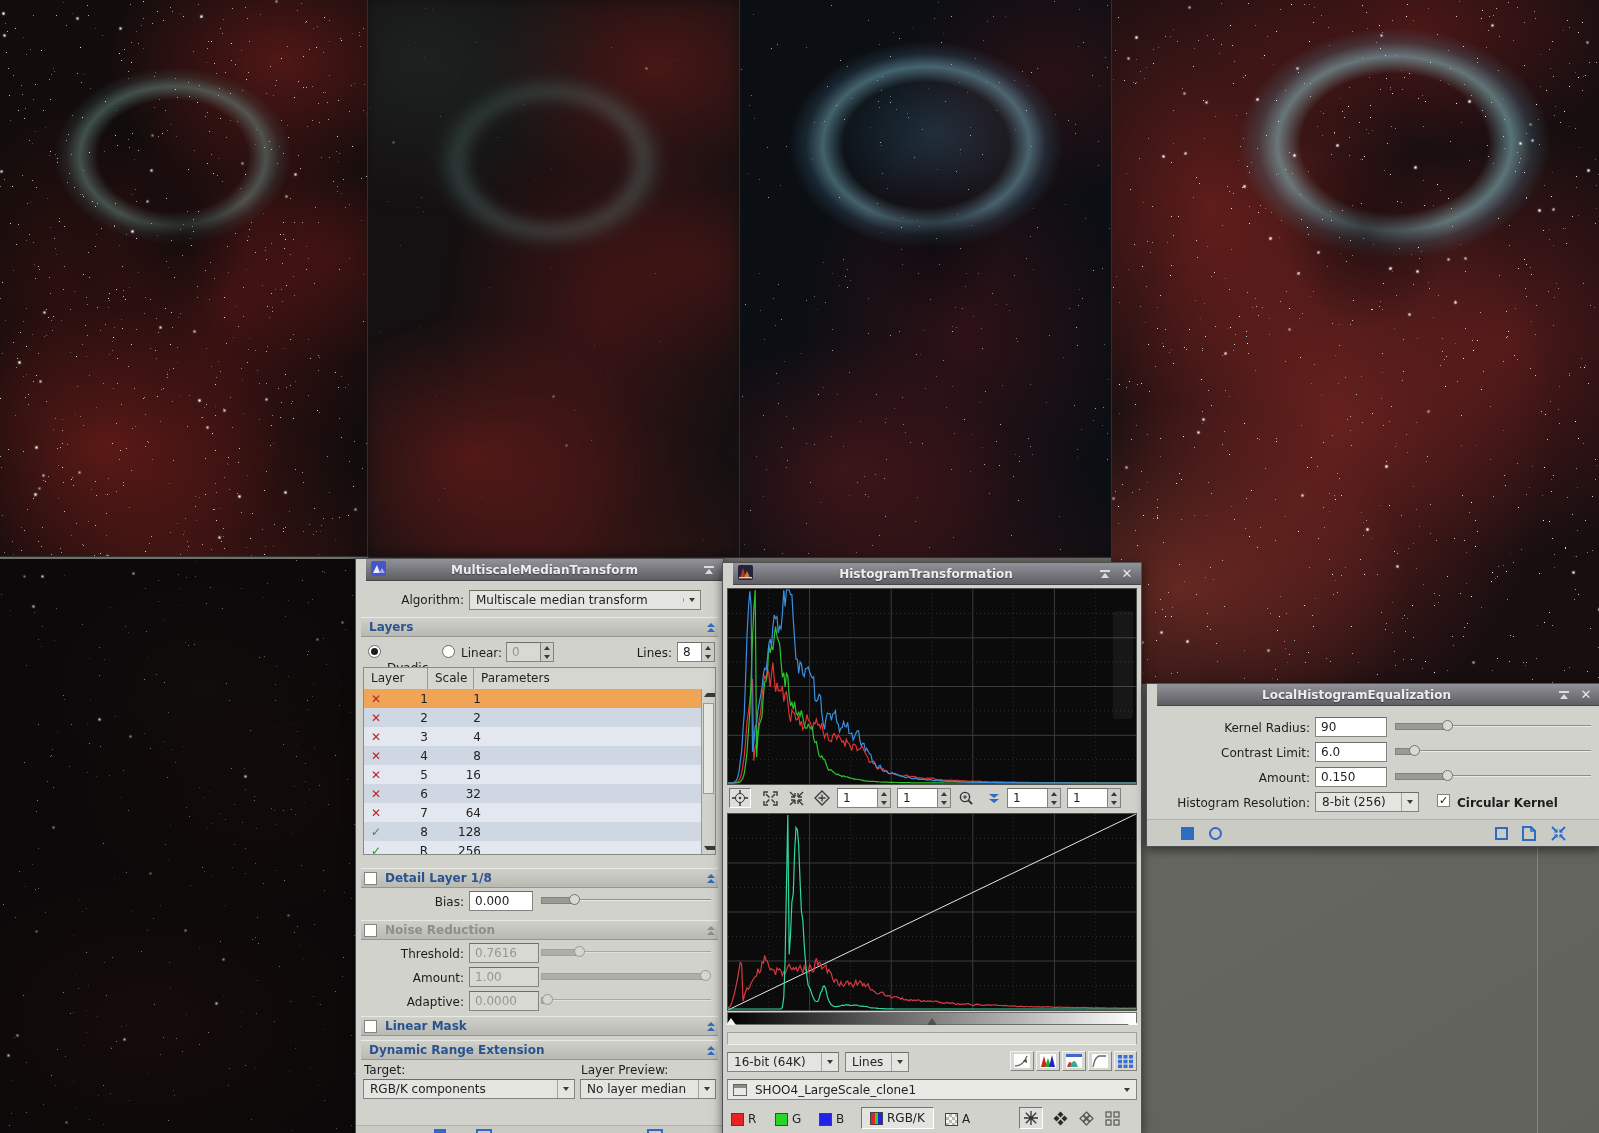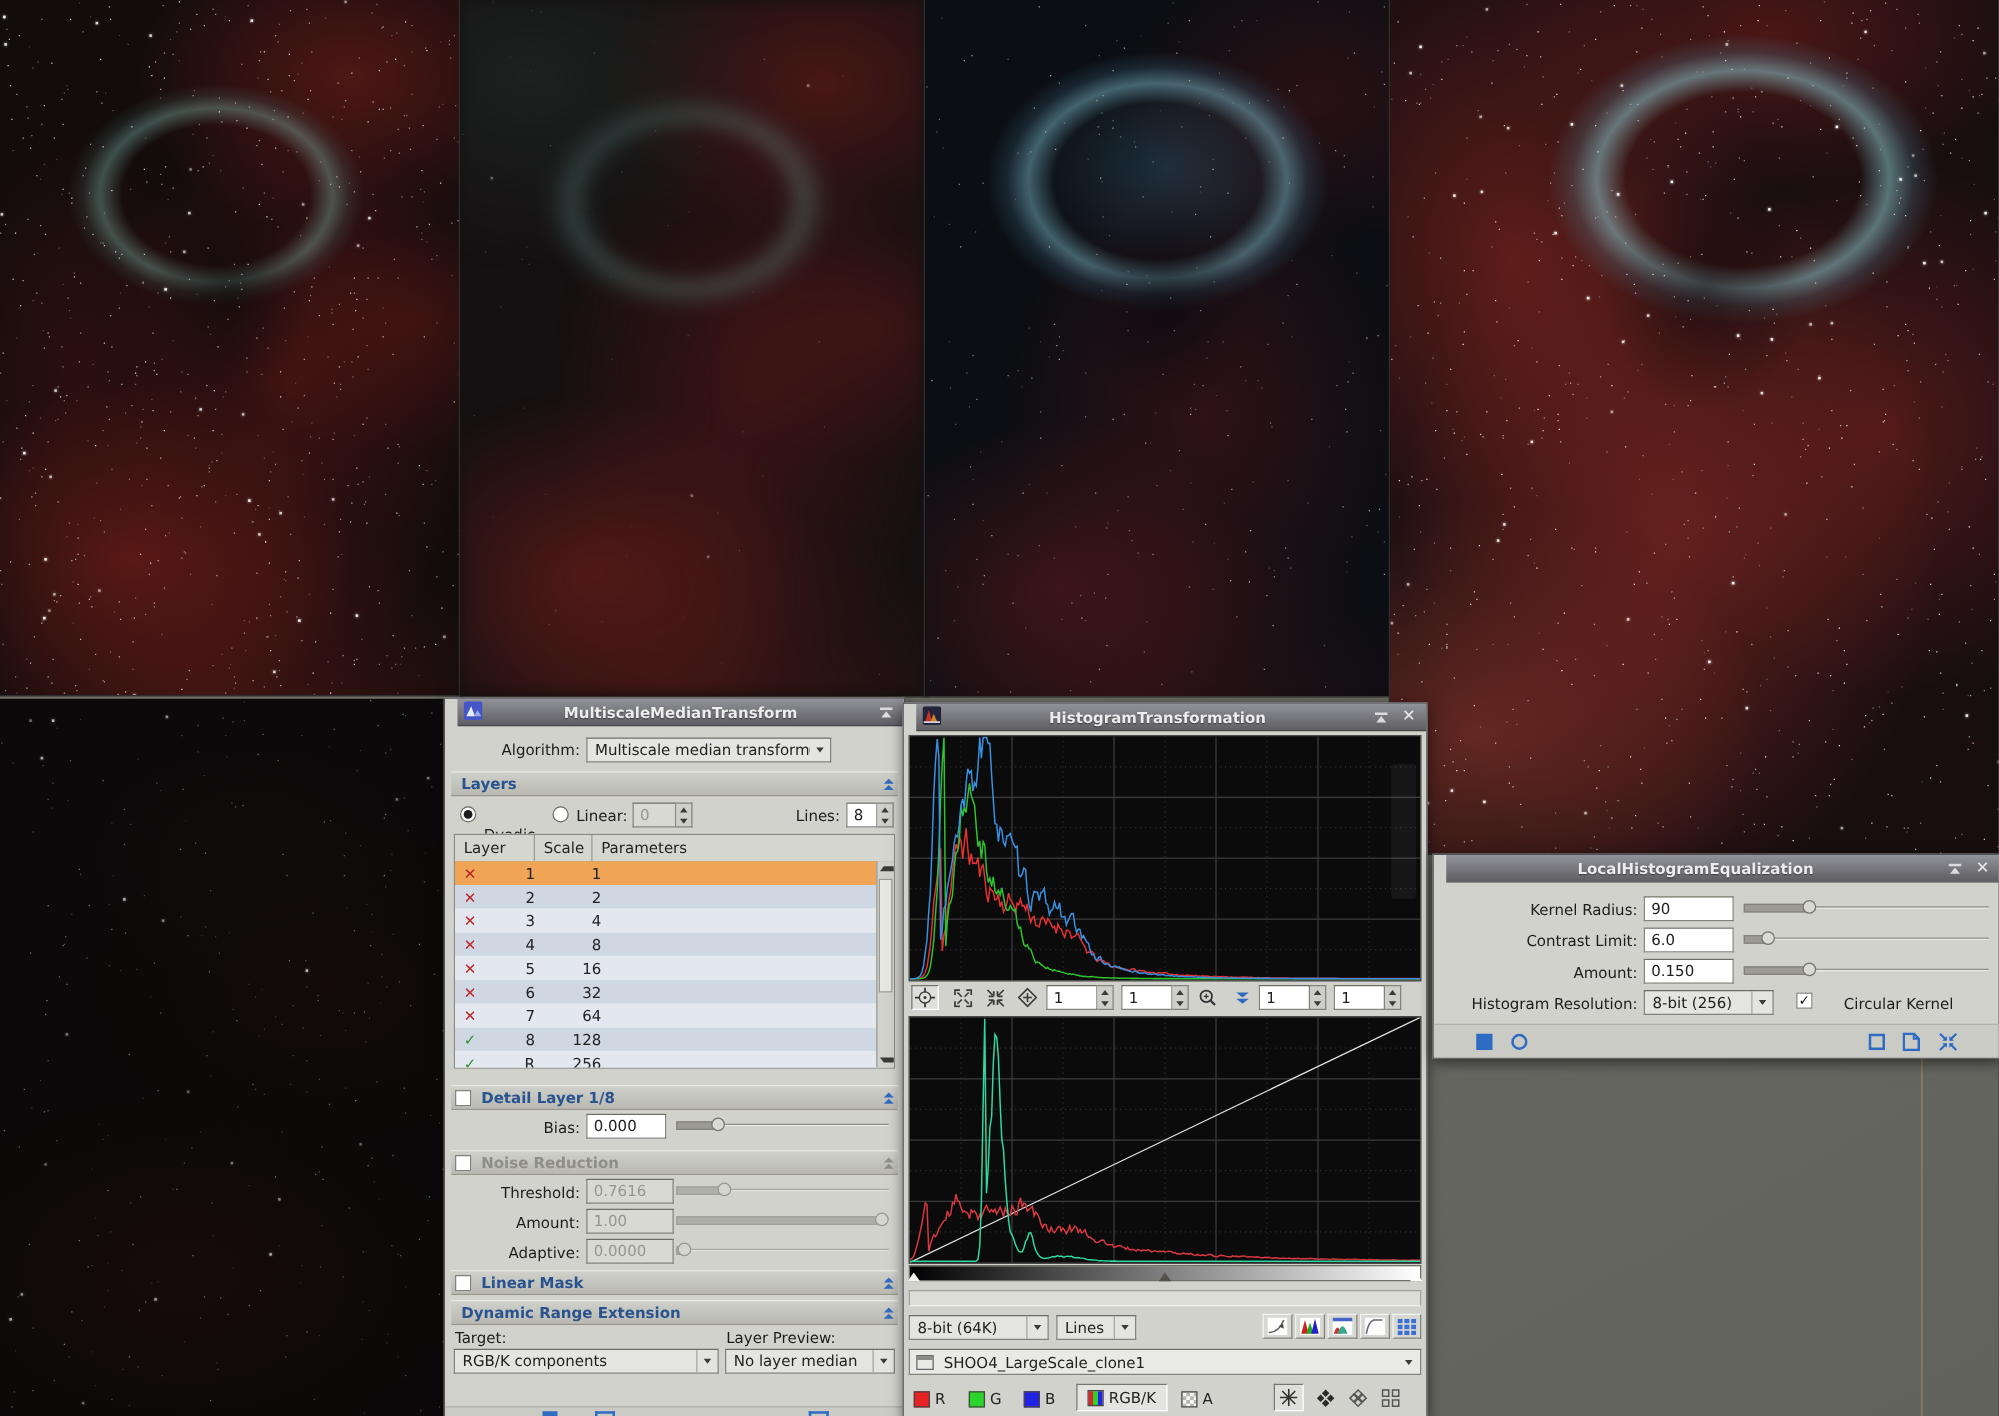--- a/index.html
+++ b/index.html
@@ -164,21 +164,21 @@
       <span class="ttext">MultiscaleMedianTransform</span>
       <span class="twbtn">
         <svg width="12" height="10">
             <rect x="1" y="1" width="10" height="2" fill="#dcdcde"></rect>
             <path d="M2 9 L10 9 L6 4 Z" fill="#dcdcde"></path>
           </svg>
       </span>
     </div>
 
     <span class="lbl r" style="left:0;top:34px;width:108px;">Algorithm:</span>
-    <div class="combo" style="left:113px;top:31px;width:196px;align-items:center;">
+    <div class="combo" style="left:113px;top:31px;width:232px;align-items:center;">
       <span class="cval">Multiscale median transform</span>
       <span class="carr">
           <i class="tdn s"></i>
         </span>
     </div>
 
     <div class="secbar" style="top:58px;">
       <span class="sectitle">Layers</span>
       <span class="chev">
           <i></i>
@@ -488,21 +488,21 @@
 
     <div class="midsl" style="left:4px;top:449px;width:410px;">
       <span class="mk" style="left:-2px;bottom:-1px;border-bottom:7px solid #f2f2ee;"></span>
       <span class="mk" style="left:50%;margin-left:-5px;bottom:-1px;border-bottom:7px solid #55524c;"></span>
       <span class="mk" style="right:-2px;bottom:-1px;border-bottom:7px solid #fdfdfb;"></span>
     </div>
 
     <div class="readout" style="left:4px;top:469px;width:410px;"></div>
 
     <div class="combo" style="left:4px;top:489px;width:112px;">
-      <span class="cval">8-bit (64K)</span>
+      <span class="cval">16-bit (64K)</span>
       <span class="carr">
           <i class="tdn s"></i>
         </span>
     </div>
     <div class="combo" style="left:122px;top:489px;width:64px;">
       <span class="cval">Lines</span>
       <span class="carr">
           <i class="tdn s"></i>
         </span>
     </div>
@@ -653,21 +653,21 @@
     </div>
 
     <span class="lbl r" style="left:-47px;top:112px;width:210px;">Histogram Resolution:</span>
     <div class="combo" style="left:168px;top:108px;width:104px;">
       <span class="cval">8-bit (256)</span>
       <span class="carr">
           <i class="tdn s"></i>
         </span>
     </div>
     <span class="cb on" style="position:absolute;left:290px;top:110px;"></span>
-    <span class="lbl" style="left:328px;top:112px;">Circular Kernel</span>
+    <span class="lbl" style="left:310px;top:112px;font-weight:bold;">Circular Kernel</span>
 
     <div class="bluerow" style="top:135px;height:27px;">
       <span style="position:absolute;left:34px;top:7px;width:13px;height:13px;background:#2e6cc4;"></span>
       <span style="position:absolute;left:62px;top:7px;width:13px;height:13px;border:2px solid #2e6cc4;border-radius:50%;box-sizing:border-box;"></span>
       <span style="position:absolute;right:92px;top:7px;width:13px;height:13px;border:2px solid #2e6cc4;box-sizing:border-box;"></span>
       <span style="position:absolute;right:64px;top:6px;">
         <svg width="14" height="15">
             <path d="M1 1 h8 l4 4 v9 H1 Z" fill="none" stroke="#2e6cc4" stroke-width="2"></path>
             <path d="M9 1 v4 h4" fill="none" stroke="#2e6cc4" stroke-width="1.6"></path>
           </svg>

